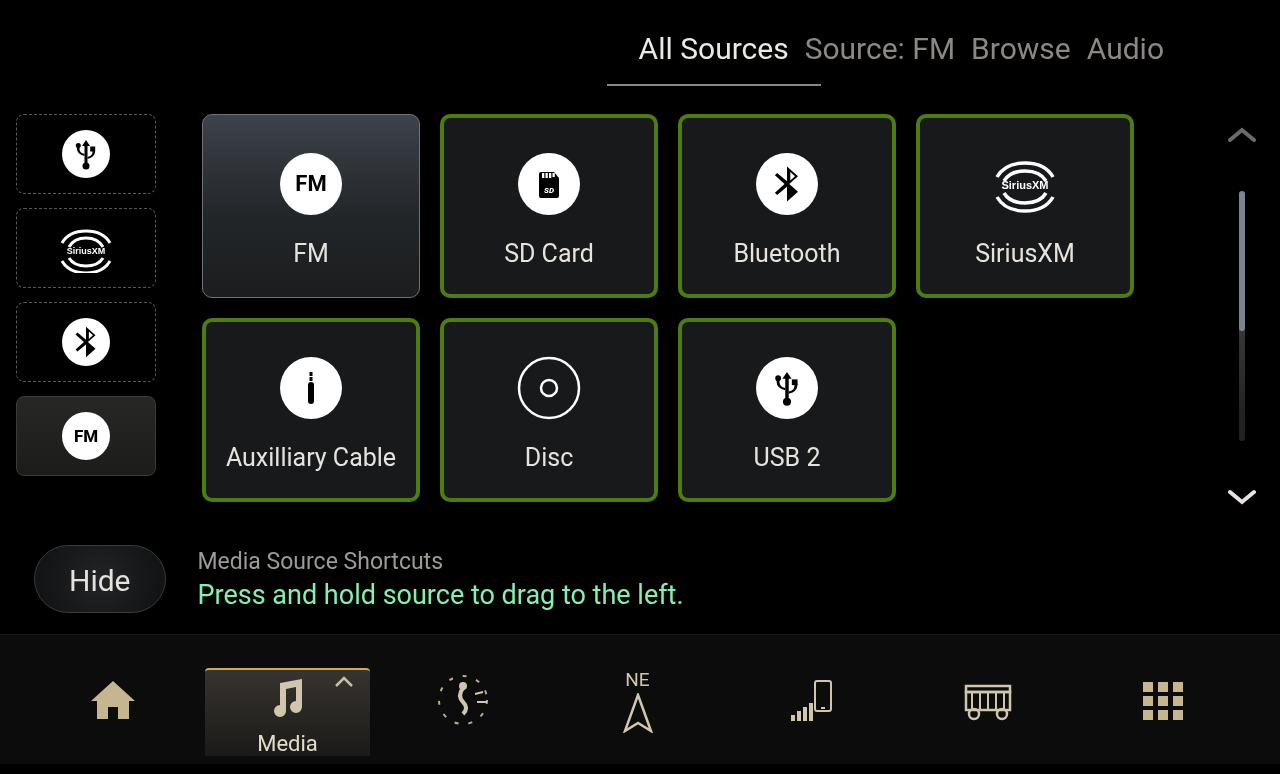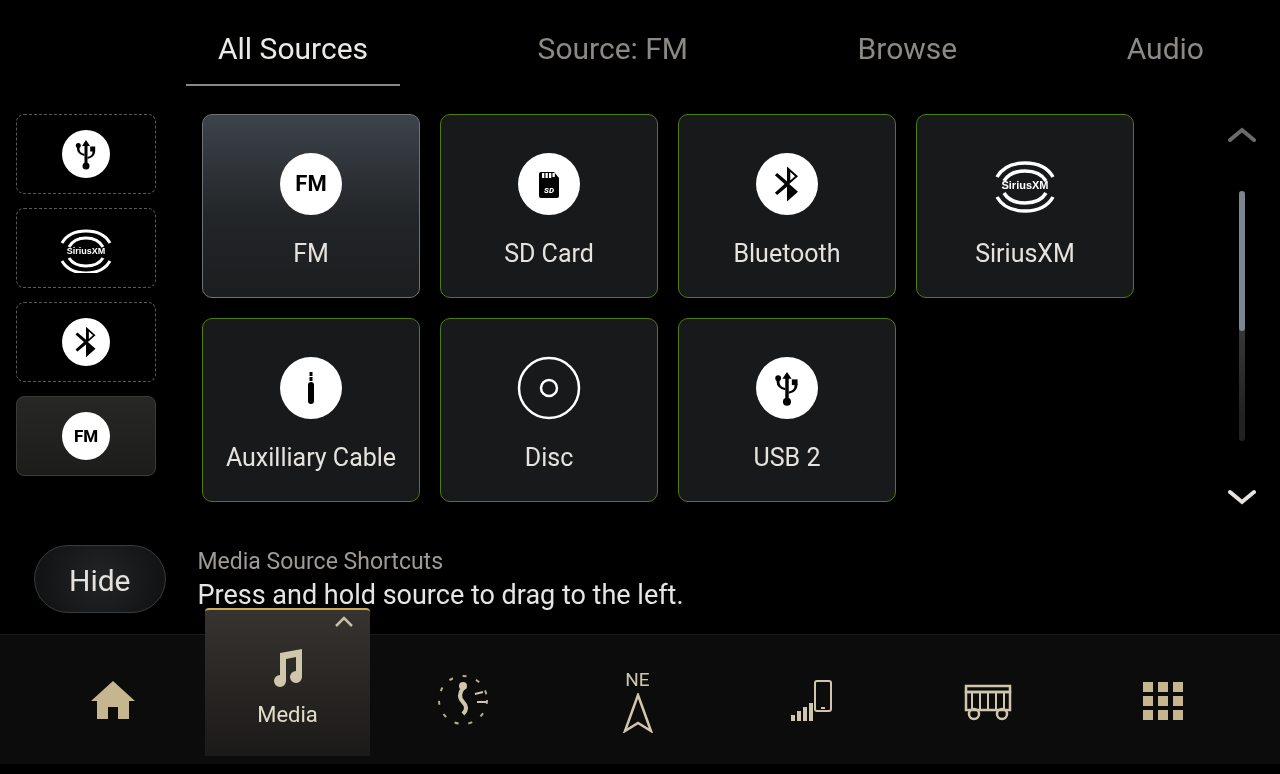--- a/index.html
+++ b/index.html
@@ -13,22 +13,22 @@
     color: #e4e0dc;
     overflow: hidden;
     -webkit-font-smoothing: antialiased;
   }
 
   
   .tabs {
     display: flex;
     height: 94px;
     align-items: center;
-    padding: 0 68px 0 170px;
-    justify-content: space-between;
+    padding: 0 108px 0 170px;
+    justify-content: flex-end;
     margin-left: 40px;
   }
   .tab {
     font-size: 30px;
     color: #8c8984;
     padding: 24px 8px 22px 8px;
     cursor: pointer;
     position: relative;
   }
   .tab.active {
@@ -84,21 +84,21 @@
   }
   .grid {
     display: grid;
     grid-template-columns: repeat(4, 218px);
     grid-template-rows: repeat(2, 184px);
     gap: 20px;
   }
   .source {
     background: #18191a;
     border-radius: 10px;
-    border: 1px solid #4d7c0f;
+    border: 4px solid #4d7c0f;
     display: flex;
     flex-direction: column;
     align-items: center;
     justify-content: center;
     padding-top: 6px;
   }
   .source.selected {
     background: linear-gradient(180deg,#3d434a 0%, #232629 55%, #1b1d1e 100%);
     border: 1px solid #6f7276;
   }
@@ -197,21 +197,21 @@
     justify-content: center;
     border-radius: 40px;
     cursor: pointer;
   }
   .toggle-btn.active {
     background: linear-gradient(180deg,#3a3e44,#292c30);
     border: 1px solid #6a6e72;
   }
   .panel-text { display:flex; flex-direction:column; margin-left:12px;justify-content:space-between;}
   .panel-title { color:#9e9b95; font-size:23px; margin-bottom:4px;}
-  .panel-sub { color:#e5e5e5; font-size:27px;}
+  .panel-sub { color:#86efac; font-size:27px;}
 
   
   .appbar {
     height: 130px;
     display: flex;
     align-items: flex-end;
     padding: 0 30px 8px 30px;
     gap: 10px;
     border-top: 1px solid #1a1a1a;
     background: #0c0c0c;
@@ -224,21 +224,21 @@
     align-items: center;
     justify-content: center;
     color: #c7bfa6;
     position: relative;
     cursor:pointer;
   }
   .app-item.active {
     background: linear-gradient(180deg,#363330,#1c1a18);
     border-top: 2px solid #d5a952;
     border-radius: 4px 4px 0 0;
-    height: 148px;
+    height: 88px;
   }
   .app-icon { height: 54px; display:flex; align-items:center; justify-content:center;}
   .app-label { font-size: 22px; margin-top: 8px; color:#e2dcca;}
   .chev-up { position:absolute; top:6px; right:16px; color:#c7bfa6; font-size:20px;}
 
   svg { display:block; }
 </style>
 </head>
 <body>
 

